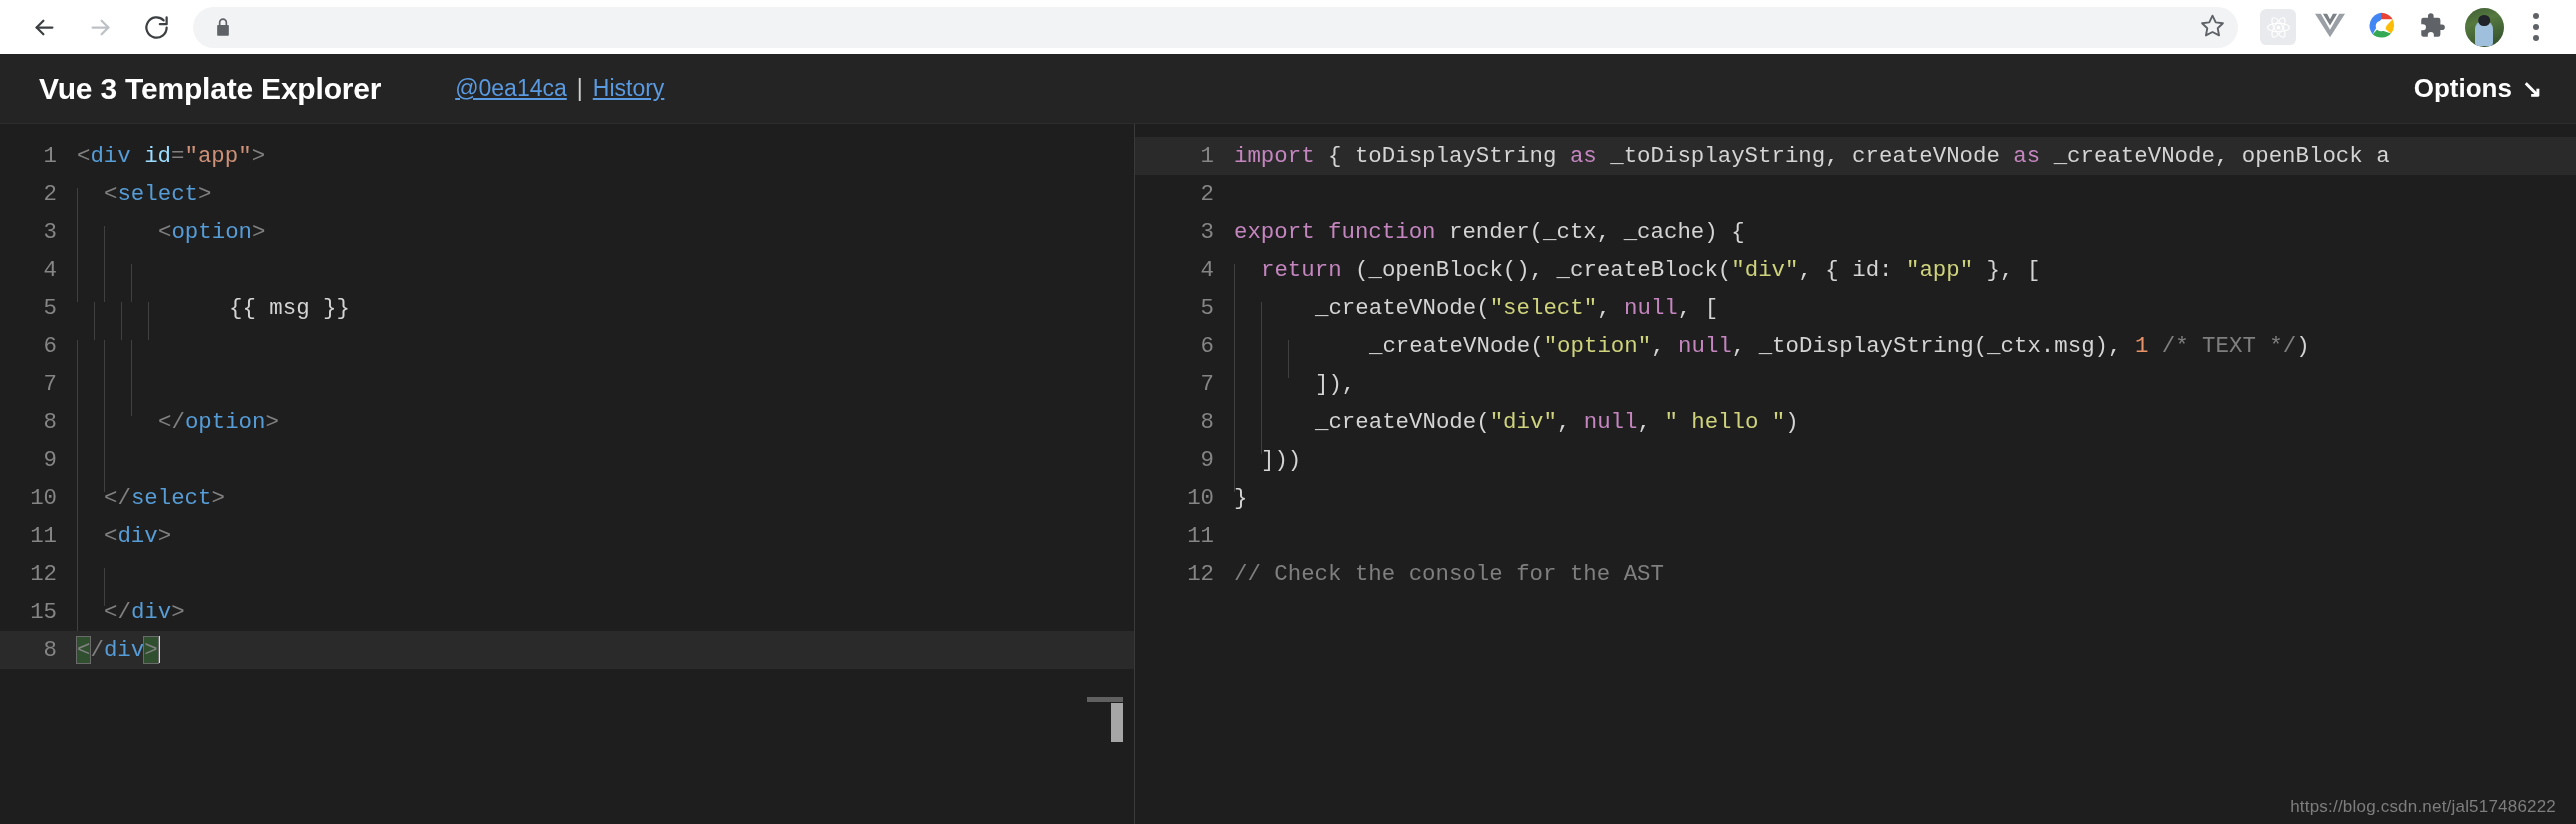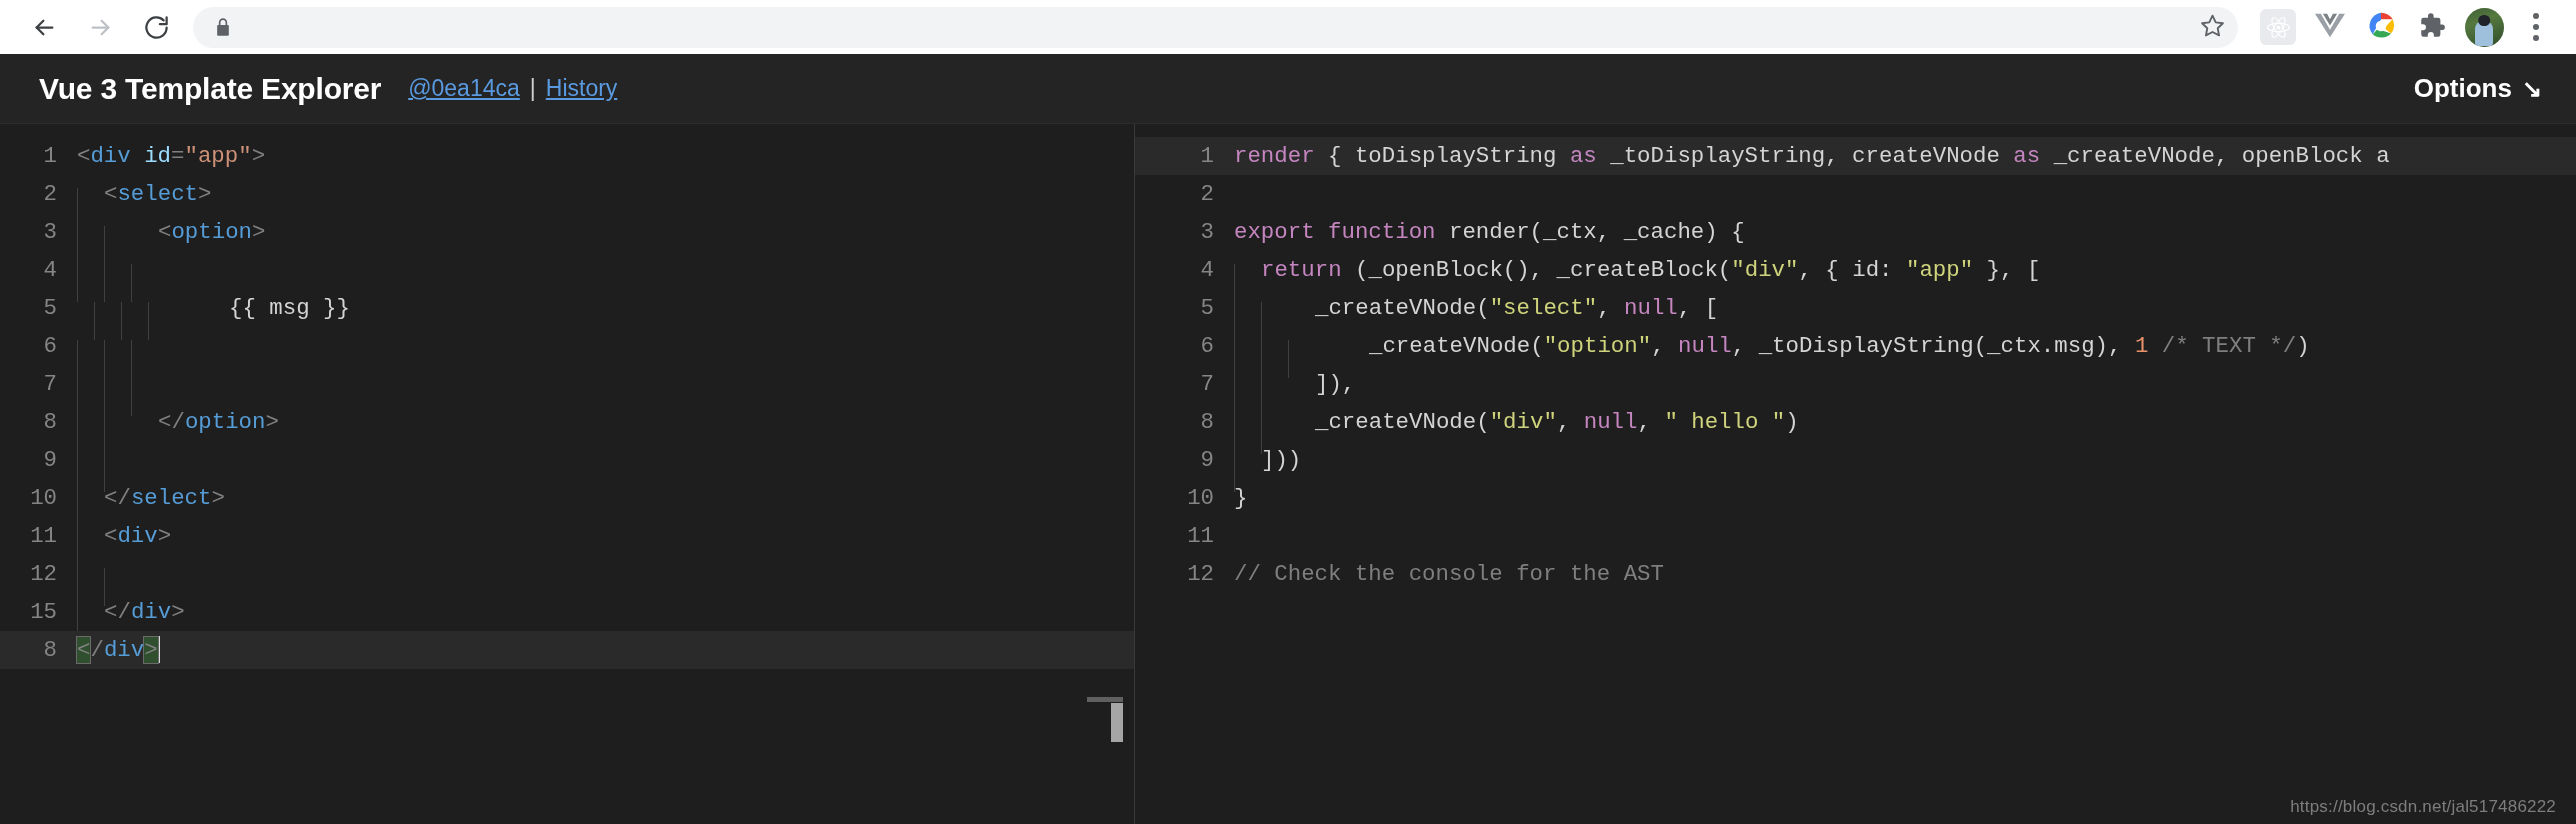--- a/index.html
+++ b/index.html
@@ -102,30 +102,31 @@
   .kebab span { width:6.3px; height:6.3px; border-radius:50%; background:#5f6368; display:block; }
 
   
   .app-header {
     height: 70px;
     background: #242424;
     display: flex;
     align-items: center;
     padding: 0 34px 0 39px;
     border-bottom: 0.9px solid #2c2c2c;
+    gap: 11px;
   }
   .app-title {
     color: #ffffff;
     font-size: 30px;
     font-weight: bold;
     letter-spacing: -0.2px;
     margin-right: 27px;
     white-space: nowrap;
   }
-  .header-links { display:flex; align-items:center; gap: 0; }
+  .header-links { display:flex; align-items:center; gap: 0; margin-left: 36px; }
   .header-link {
     color: #5a9ae0;
     font-size: 23px;
     text-decoration: underline;
     cursor: pointer;
     white-space: nowrap;
   }
   .header-sep { color: #cfcfcf; font-size: 23px; margin: 0 10px; }
   .header-spacer { flex: 1 1 auto; }
   .options-btn {
@@ -390,21 +391,21 @@
         <div class="code-line active"><div class="gutter">8</div><div class="code-text" style="padding-left: 0px;"><span class="t-punct bracket-match">&lt;</span><span class="t-punct">/</span><span class="t-tag">div</span><span class="t-punct bracket-match">&gt;</span><span class="cursor"></span></div></div>
       </div>
     <div class="vscroll" style="top:0; height:100%;">
       <div class="vscroll-thumb" style="top:579px; height:39px;"></div>
     </div>
     <div class="hscroll-shadow" style="right:10.7px; top:573px; width:36px; height:4.5px;"></div>
   </div>
 
   <div class="pane pane-right">
     <div class="code-area" id="right-code">
-        <div class="code-line active"><div class="gutter">1</div><div class="code-text" style="padding-left: 0px;"><span class="t-kw">render</span><span class="t-id"> { toDisplayString </span><span class="t-kw">as</span><span class="t-id"> _toDisplayString, createVNode </span><span class="t-kw">as</span><span class="t-id"> _createVNode, openBlock a</span></div></div>
+        <div class="code-line active"><div class="gutter">1</div><div class="code-text" style="padding-left: 0px;"><span class="t-kw">import</span><span class="t-id"> { toDisplayString </span><span class="t-kw">as</span><span class="t-id"> _toDisplayString, createVNode </span><span class="t-kw">as</span><span class="t-id"> _createVNode, openBlock a</span></div></div>
         <div class="code-line"><div class="gutter">2</div><div class="code-text" style="padding-left: 0px;"></div></div>
         <div class="code-line"><div class="gutter">3</div><div class="code-text" style="padding-left: 0px;"><span class="t-kw">export function</span><span class="t-id"> render(_ctx, _cache) {</span></div></div>
         <div class="code-line"><div class="gutter">4</div><div class="code-text" style="padding-left: 0px;"><span class="ig" style="margin-left: 0px;"></span><span style="display: inline-block; width: 27px;"></span><span class="t-kw">return</span><span class="t-id"> (_openBlock(), _createBlock(</span><span class="t-strjs">"div"</span><span class="t-id">, { id: </span><span class="t-strjs">"app"</span><span class="t-id"> }, [</span></div></div>
         <div class="code-line"><div class="gutter">5</div><div class="code-text" style="padding-left: 0px;"><span class="ig" style="margin-left: 0px;"></span><span class="ig" style="margin-left: 27px;"></span><span style="display: inline-block; width: 54px;"></span><span class="t-id">_createVNode(</span><span class="t-strjs">"select"</span><span class="t-id">, </span><span class="t-kw">null</span><span class="t-id">, [</span></div></div>
         <div class="code-line"><div class="gutter">6</div><div class="code-text" style="padding-left: 0px;"><span class="ig" style="margin-left: 0px;"></span><span class="ig" style="margin-left: 27px;"></span><span class="ig" style="margin-left: 27px;"></span><span style="display: inline-block; width: 81px;"></span><span class="t-id">_createVNode(</span><span class="t-strjs">"option"</span><span class="t-id">, </span><span class="t-kw">null</span><span class="t-id">, _toDisplayString(_ctx.msg), </span><span class="t-num">1</span><span class="t-comment"> /* TEXT */</span><span class="t-id">)</span></div></div>
         <div class="code-line"><div class="gutter">7</div><div class="code-text" style="padding-left: 0px;"><span class="ig" style="margin-left: 0px;"></span><span class="ig" style="margin-left: 27px;"></span><span style="display: inline-block; width: 54px;"></span><span class="t-id">]),</span></div></div>
         <div class="code-line"><div class="gutter">8</div><div class="code-text" style="padding-left: 0px;"><span class="ig" style="margin-left: 0px;"></span><span class="ig" style="margin-left: 27px;"></span><span style="display: inline-block; width: 54px;"></span><span class="t-id">_createVNode(</span><span class="t-strjs">"div"</span><span class="t-id">, </span><span class="t-kw">null</span><span class="t-id">, </span><span class="t-strjs">" hello "</span><span class="t-id">)</span></div></div>
         <div class="code-line"><div class="gutter">9</div><div class="code-text" style="padding-left: 0px;"><span class="ig" style="margin-left: 0px;"></span><span style="display: inline-block; width: 27px;"></span><span class="t-id">]))</span></div></div>
         <div class="code-line"><div class="gutter">10</div><div class="code-text" style="padding-left: 0px;"><span class="t-id">}</span></div></div>
         <div class="code-line"><div class="gutter">11</div><div class="code-text" style="padding-left: 0px;"></div></div>

